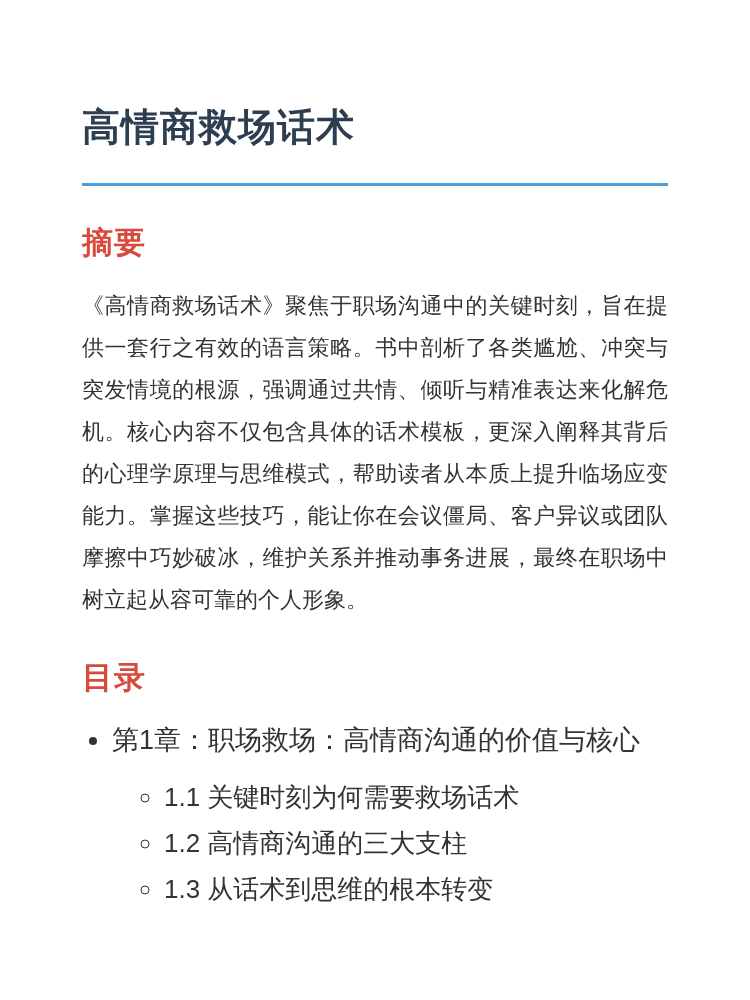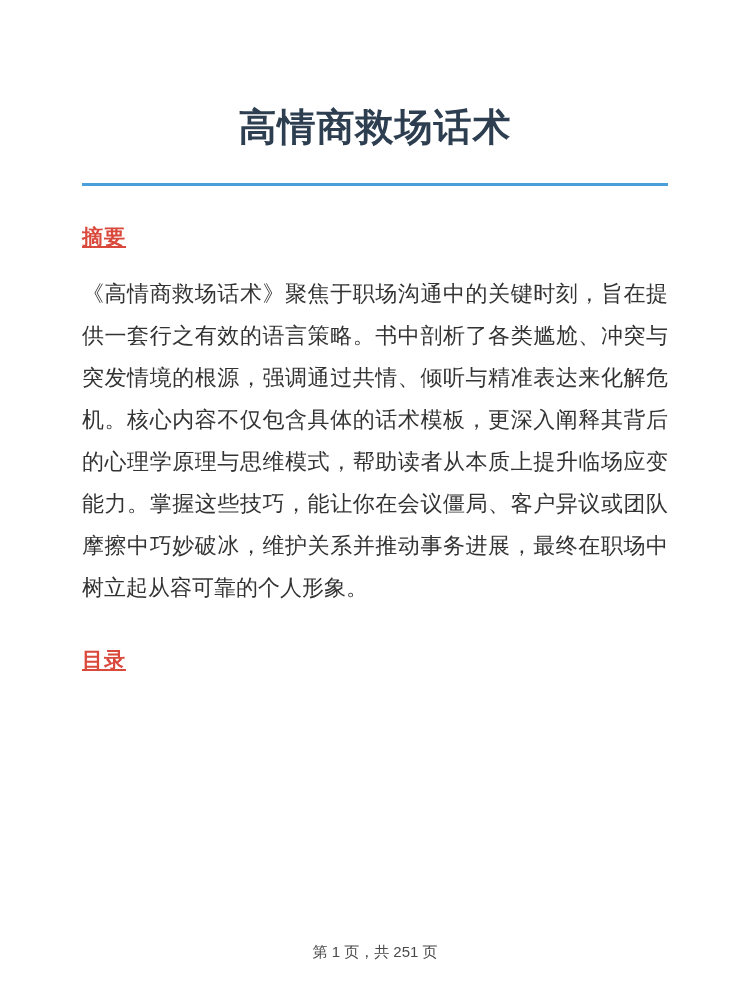--- a/index.html
+++ b/index.html
@@ -21,36 +21,34 @@
     padding: 104px 82px 0 82px;
     position: relative;
   }
   .doc-title {
     margin: 0;
     font-size: 38px;
     line-height: 1.25;
     font-weight: 700;
     color: var(--title-text, #2c3e50);
     letter-spacing: 1px;
-    text-align: center;
   }
   .title-rule {
     height: 0;
     border: none;
     border-top: 3px solid var(--divider, #4a9ed9);
     margin: 31px 0 0 0;
   }
   .section-heading {
     margin: 38px 0 0 0;
-    font-size: 21px;
+    font-size: 31px;
     line-height: 1.2;
     font-weight: 700;
     color: var(--heading, #d9493c);
     letter-spacing: 1px;
-    text-decoration: underline;
   }
   .section-heading.toc {
   }
   .body-text {
     margin: 24px 0 0 0;
     font-size: 22px;
     line-height: 42px;
     color: var(--body-text, #333333);
     text-align: justify;
     text-justify: inter-ideograph;
@@ -94,16 +92,31 @@
   <h1 class="doc-title">高情商救场话术</h1>
 
   <hr class="title-rule">
 
   <h2 class="section-heading">摘要</h2>
 
   <p class="body-text">《高情商救场话术》聚焦于职场沟通中的关键时刻，旨在提供一套行之有效的语言策略。书中剖析了各类尴尬、冲突与突发情境的根源，强调通过共情、倾听与精准表达来化解危机。核心内容不仅包含具体的话术模板，更深入阐释其背后的心理学原理与思维模式，帮助读者从本质上提升临场应变能力。掌握这些技巧，能让你在会议僵局、客户异议或团队摩擦中巧妙破冰，维护关系并推动事务进展，最终在职场中树立起从容可靠的个人形象。</p>
 
   <h2 class="section-heading toc">目录</h2>
 
+  <ul class="toc-list">
+    <li class="toc-chapter">
+      <span>第1章：职场救场：高情商沟通的价值与核心</span>
+      <ul class="toc-sublist">
+        <li class="toc-section">
+          <span>1.1 关键时刻为何需要救场话术</span>
+        </li>
+        <li class="toc-section">
+          <span>1.2 高情商沟通的三大支柱</span>
+        </li>
+        <li class="toc-section">
+          <span>1.3 从话术到思维的根本转变</span>
+        </li>
+      </ul>
+    </li>
+  </ul>
 
-  <div class="page-footer">第 1 页，共 251 页</div>
 
 </div>
 
 </body></html>

